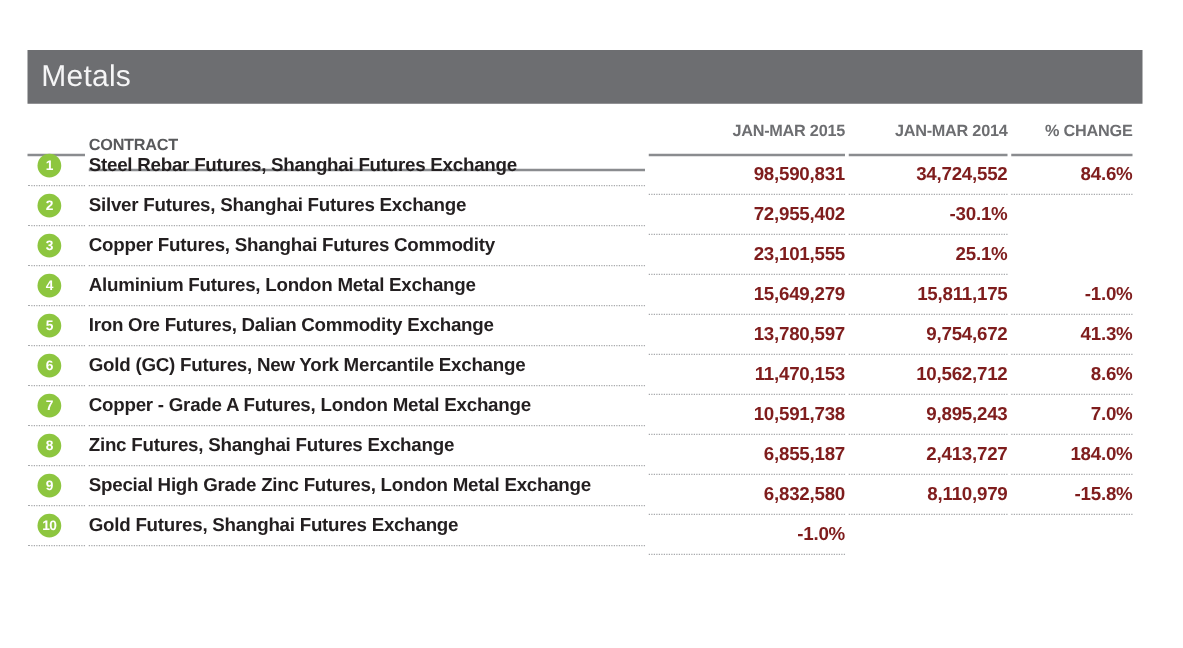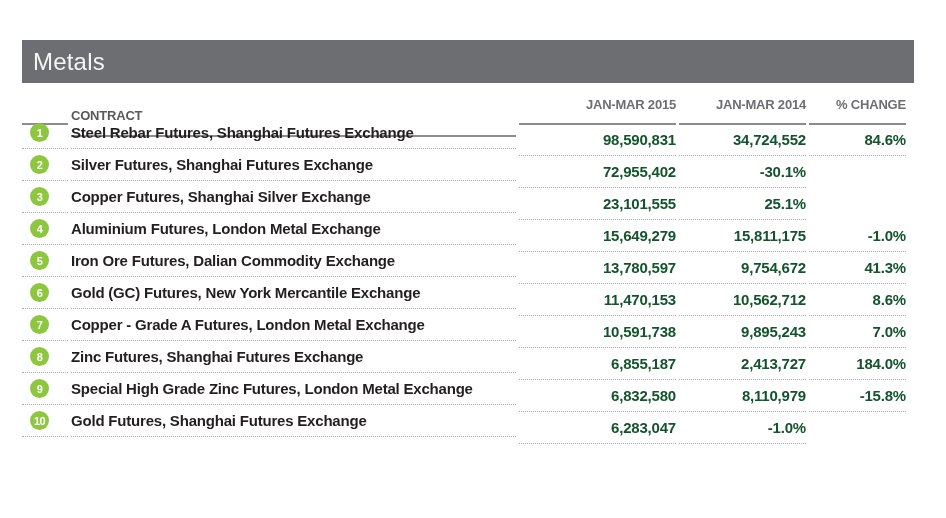--- a/index.html
+++ b/index.html
@@ -93,21 +93,21 @@
   .contract-cell {
     font-size: 15px;
     font-weight: bold;
     color: #231F20;
     letter-spacing: -0.2px;
     white-space: nowrap;
   }
   .num-cell {
     font-size: 15px;
     font-weight: bold;
-    color: #14532d;
+    color: #7f1d1d;
     justify-content: flex-end;
     text-align: left;
     letter-spacing: -0.2px;
     margin-top: 14px;
   }
 </style>
 </head>
 <body>
 
 <div class="page">
@@ -140,21 +140,21 @@
       <span class="rank-badge">2</span>
     </div>
     <div class="contract-cell">Silver Futures, Shanghai Futures Exchange</div>
     <div class="num-cell">72,955,402</div>
     <div class="num-cell">-30.1%</div>
   </div>
         <div class="grid-row data-row">
     <div class="rank-cell">
       <span class="rank-badge">3</span>
     </div>
-    <div class="contract-cell">Copper Futures, Shanghai Silver Exchange</div>
+    <div class="contract-cell">Copper Futures, Shanghai Futures Commodity</div>
     <div class="num-cell">23,101,555</div>
     <div class="num-cell">25.1%</div>
   </div>
         <div class="grid-row data-row">
     <div class="rank-cell">
       <span class="rank-badge">4</span>
     </div>
     <div class="contract-cell">Aluminium Futures, London Metal Exchange</div>
     <div class="num-cell">15,649,279</div>
     <div class="num-cell">15,811,175</div>
@@ -203,19 +203,18 @@
     <div class="contract-cell">Special High Grade Zinc Futures, London Metal Exchange</div>
     <div class="num-cell">6,832,580</div>
     <div class="num-cell">8,110,979</div>
     <div class="num-cell">-15.8%</div>
   </div>
         <div class="grid-row data-row">
     <div class="rank-cell">
       <span class="rank-badge">10</span>
     </div>
     <div class="contract-cell">Gold Futures, Shanghai Futures Exchange</div>
-    <div class="num-cell">6,283,047</div>
     <div class="num-cell">-1.0%</div>
   </div>
       </div>
 
   </div>
 </div>
 
 </body></html>

